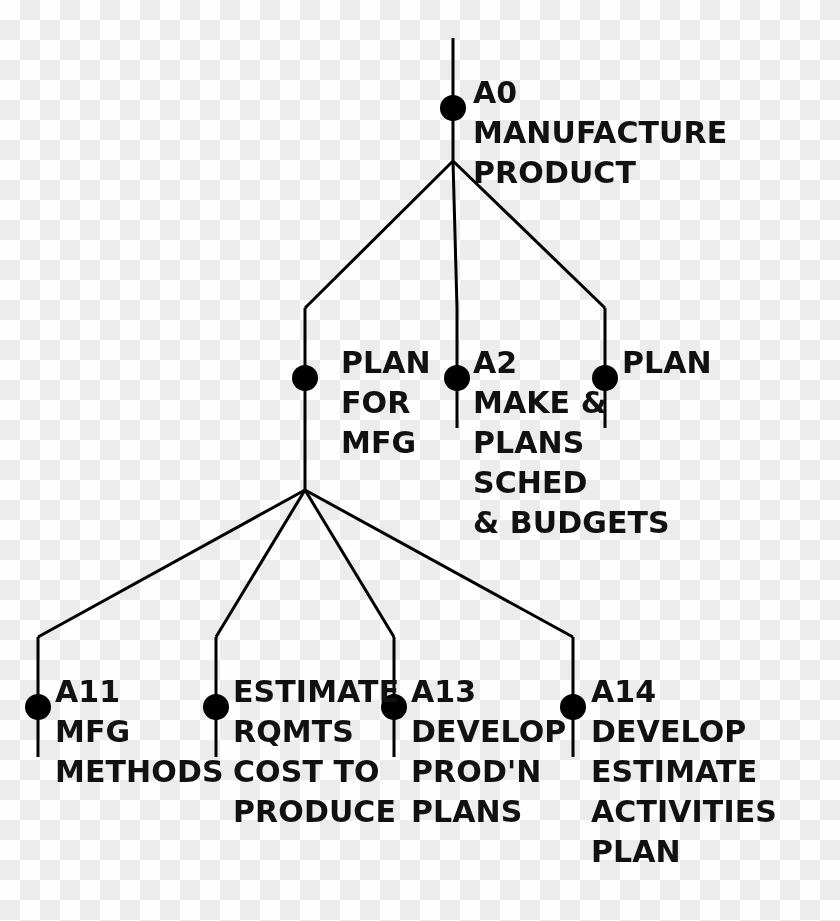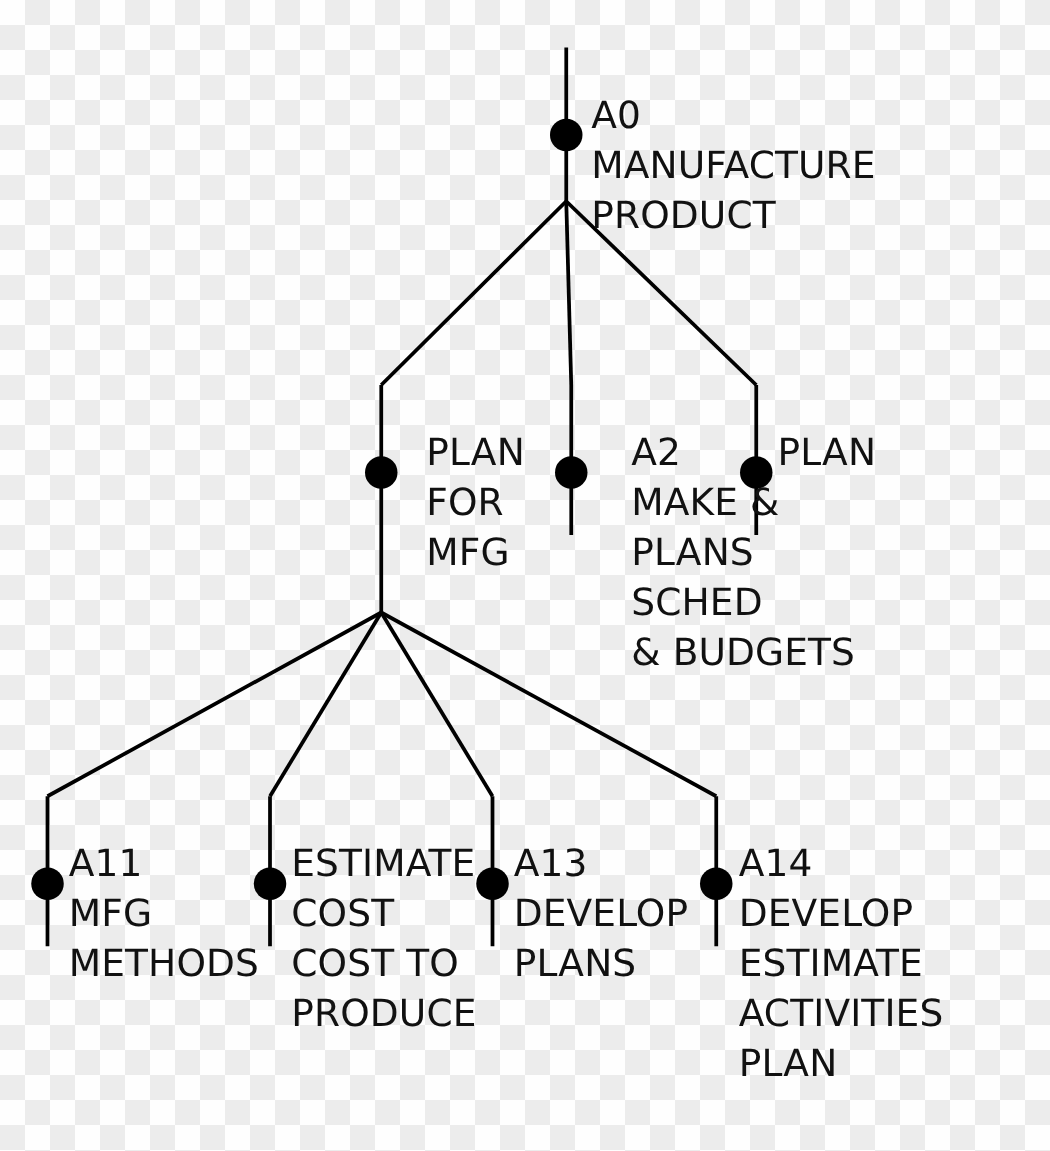--- a/index.html
+++ b/index.html
@@ -17,20 +17,21 @@
     background-image:
       linear-gradient(45deg, #ececec 25%, transparent 25%, transparent 75%, #ececec 75%),
       linear-gradient(45deg, #ececec 25%, transparent 25%, transparent 75%, #ececec 75%);
     background-size: 40px 40px;
     background-position: 0 0, 20px 20px;
   }
   #diagram-root {
     position: relative;
     width: 840px;
     height: 921px;
+    font-weight: bold;
   }
   #tree-svg {
     position: absolute;
     left: 0;
     top: 0;
     width: 840px;
     height: 921px;
   }
   .node-label {
     position: absolute;
@@ -78,21 +79,21 @@
         <circle cx="38" cy="707" r="13"></circle>
         <circle cx="216" cy="707" r="13"></circle>
         <circle cx="394" cy="707" r="13"></circle>
         <circle cx="573" cy="707" r="13"></circle>
       </g>
   </svg>
 
   <div id="label-layer">
       <div class="node-label" style="left: 473px; top: 73px;"><span class="lbl-line">A0</span><span class="lbl-line">MANUFACTURE</span><span class="lbl-line">PRODUCT</span></div>
       <div class="node-label" style="left: 341px; top: 343px;"><span class="lbl-line">PLAN</span><span class="lbl-line">FOR</span><span class="lbl-line">MFG</span></div>
-      <div class="node-label" style="left: 473px; top: 343px; margin-left: 32px;"><span class="lbl-line">A2</span><span class="lbl-line">MAKE &amp;</span><span class="lbl-line">PLANS</span><span class="lbl-line">SCHED</span><span class="lbl-line">&amp; BUDGETS</span></div>
+      <div class="node-label" style="left: 473px; top: 343px;"><span class="lbl-line">A2</span><span class="lbl-line">MAKE &amp;</span><span class="lbl-line">PLANS</span><span class="lbl-line">SCHED</span><span class="lbl-line">&amp; BUDGETS</span></div>
       <div class="node-label" style="left: 622px; top: 343px;"><span class="lbl-line">PLAN</span></div>
       <div class="node-label" style="left: 55px; top: 672px;"><span class="lbl-line">A11</span><span class="lbl-line">MFG</span><span class="lbl-line">METHODS</span></div>
-      <div class="node-label" style="left: 233px; top: 672px;"><span class="lbl-line">ESTIMATE</span><span class="lbl-line">COST</span><span class="lbl-line">COST TO</span><span class="lbl-line">PRODUCE</span></div>
-      <div class="node-label" style="left: 411px; top: 672px;"><span class="lbl-line">A13</span><span class="lbl-line">DEVELOP</span><span class="lbl-line">PLANS</span></div>
+      <div class="node-label" style="left: 233px; top: 672px;"><span class="lbl-line">ESTIMATE</span><span class="lbl-line">RQMTS</span><span class="lbl-line">COST TO</span><span class="lbl-line">PRODUCE</span></div>
+      <div class="node-label" style="left: 411px; top: 672px;"><span class="lbl-line">A13</span><span class="lbl-line">DEVELOP</span><span class="lbl-line">PROD'N</span><span class="lbl-line">PLANS</span></div>
       <div class="node-label" style="left: 591px; top: 672px;"><span class="lbl-line">A14</span><span class="lbl-line">DEVELOP</span><span class="lbl-line">ESTIMATE</span><span class="lbl-line">ACTIVITIES</span><span class="lbl-line">PLAN</span></div>
     </div>
 
 </div>
 
 </body></html>

